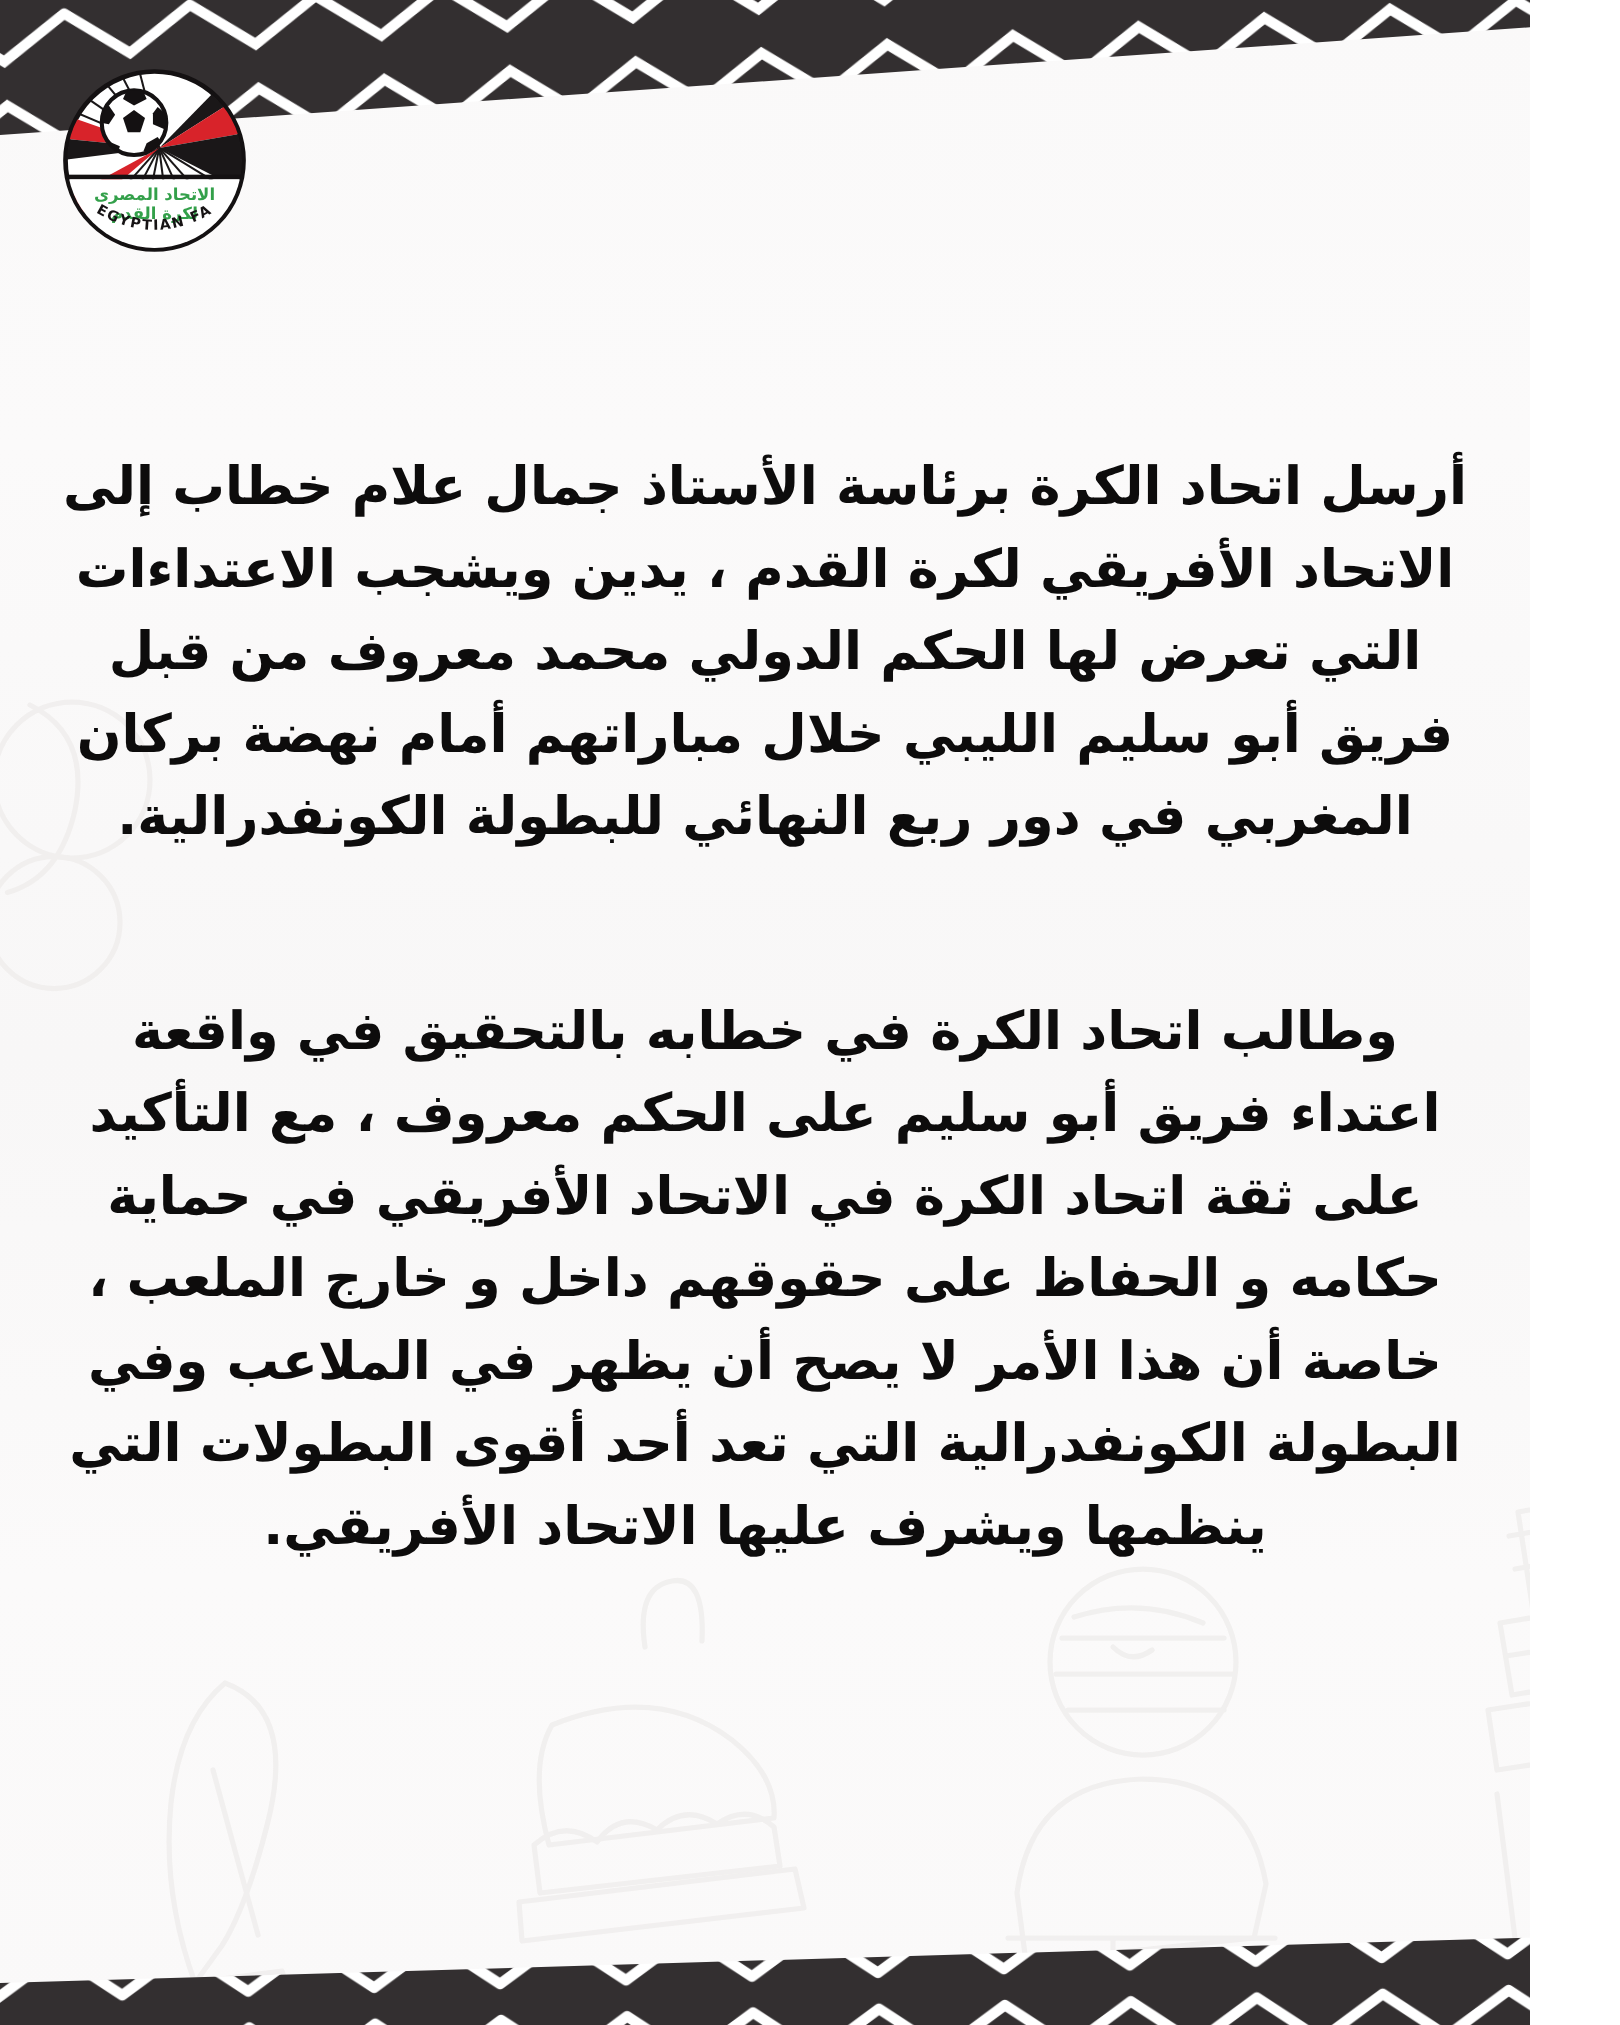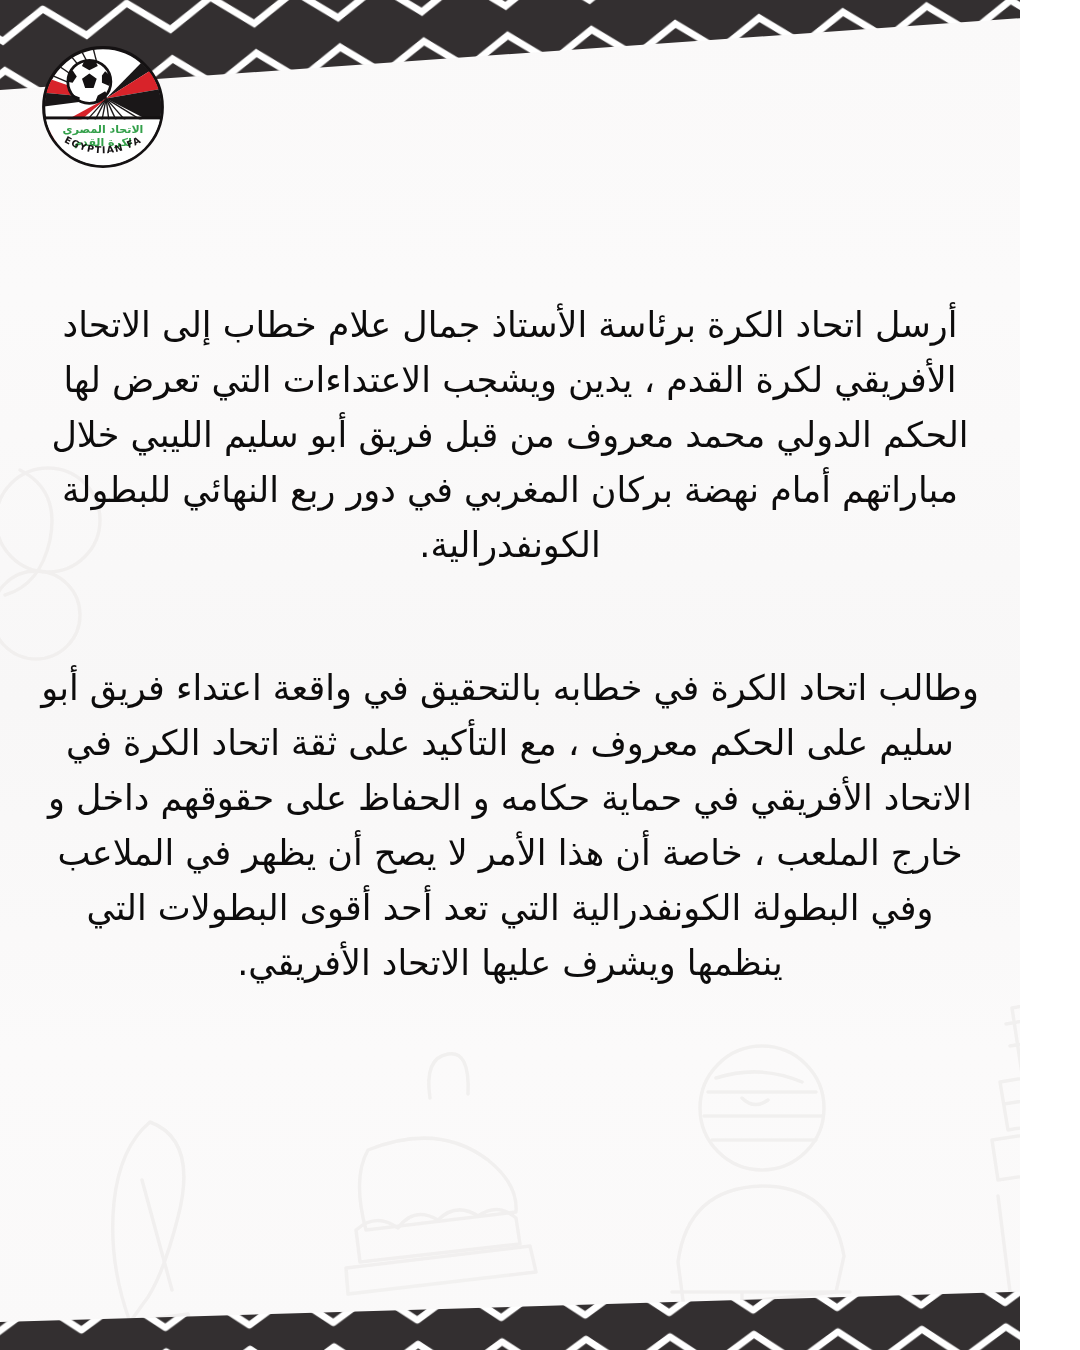--- a/index.html
+++ b/index.html
@@ -26,21 +26,21 @@
   .zz-bg{fill:var(--band);}
   .zz-line{stroke:var(--zigzag-line);stroke-width:7;fill:none;stroke-linejoin:round;stroke-linecap:round;}
   .wm{stroke:var(--watermark);stroke-width:3.5;fill:none;stroke-linejoin:round;stroke-linecap:round;}
   .logo{position:absolute;left:40px;top:44px;width:126px;height:126px;}
   .lg-green{fill:var(--logo-green);font-weight:bold;font-size:10.5px;}
   .lg-fa{fill:#161314;font-weight:bold;font-size:9px;letter-spacing:1.2px;}
   .statement{
     position:absolute;left:40px;right:40px;top:298px;
     direction:rtl;text-align:center;
     color:var(--text);
-    font-weight:normal;
+    font-weight:bold;
     font-size:35px;line-height:55px;
   }
   .statement p{margin:0;}
   .statement p + p{margin-top:88px;}
 </style>
 </head>
 <body>
 
 <div class="canvas">
 

